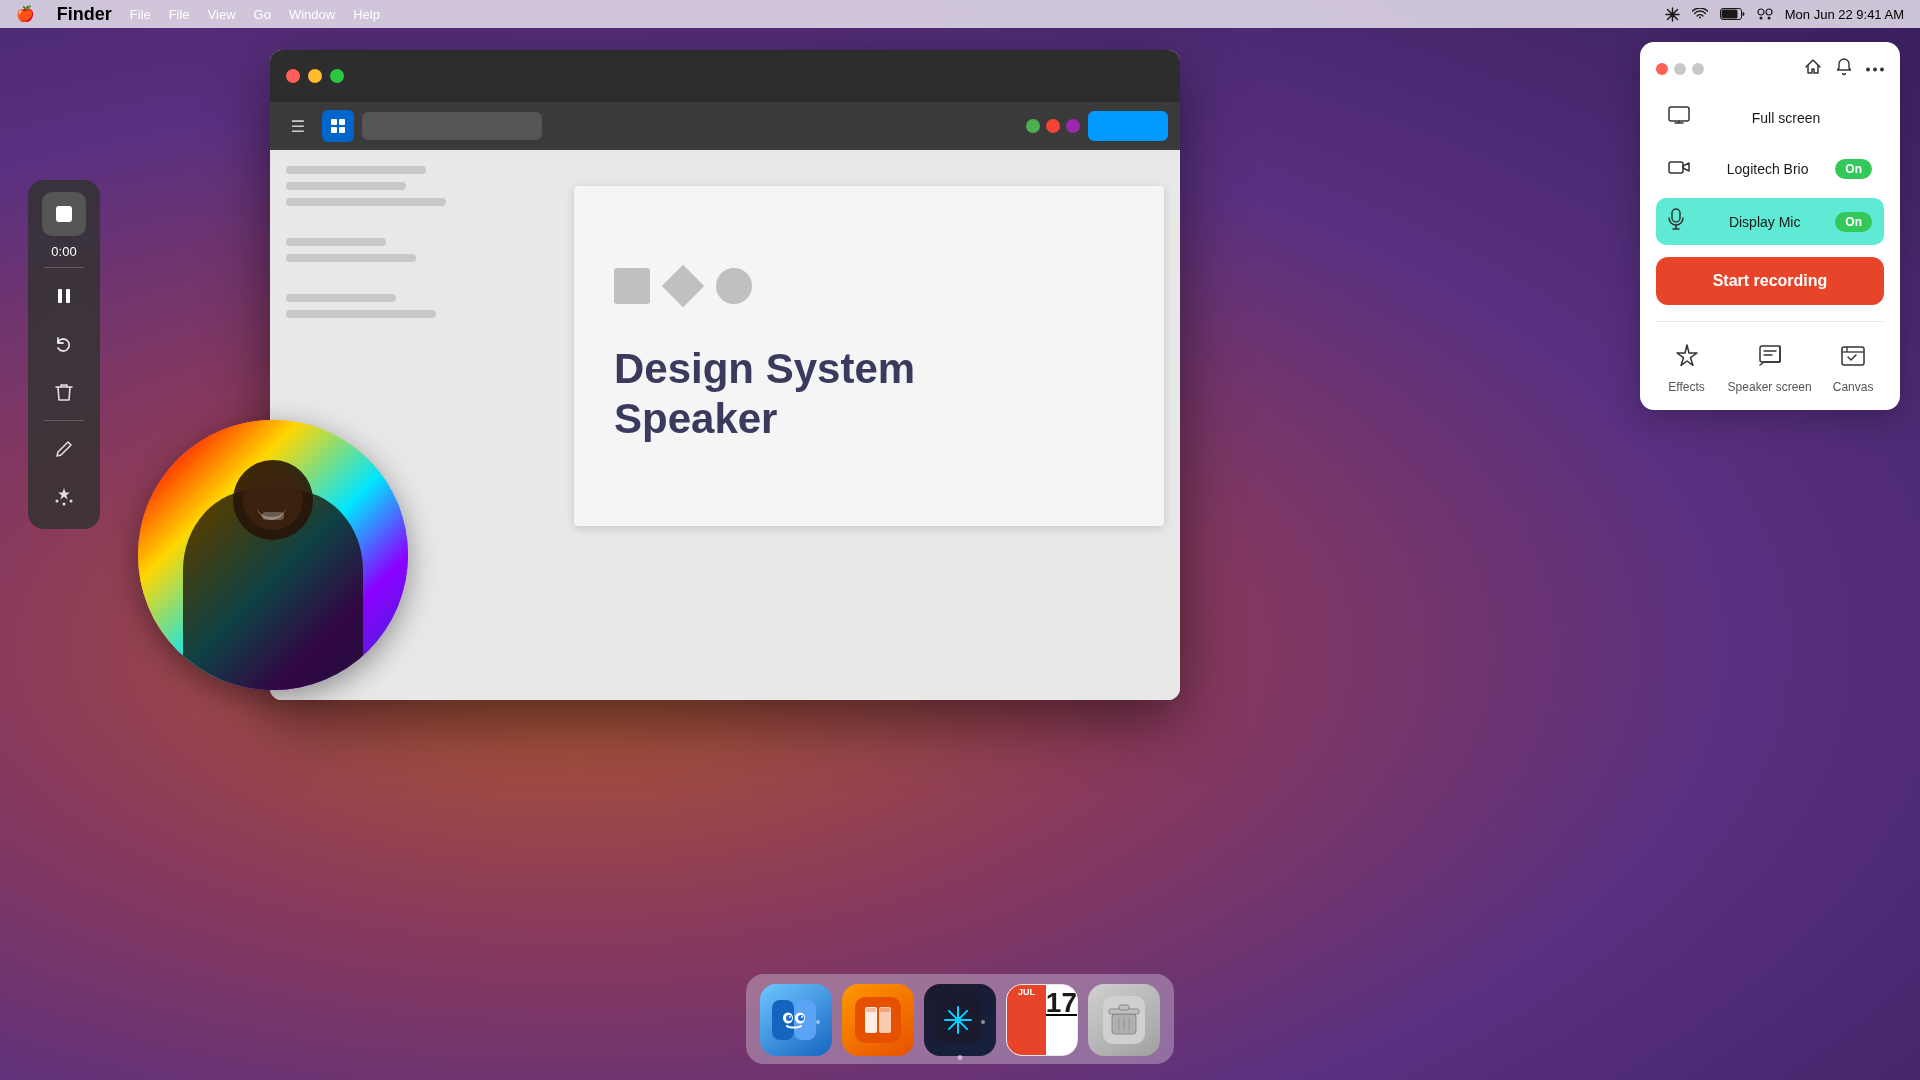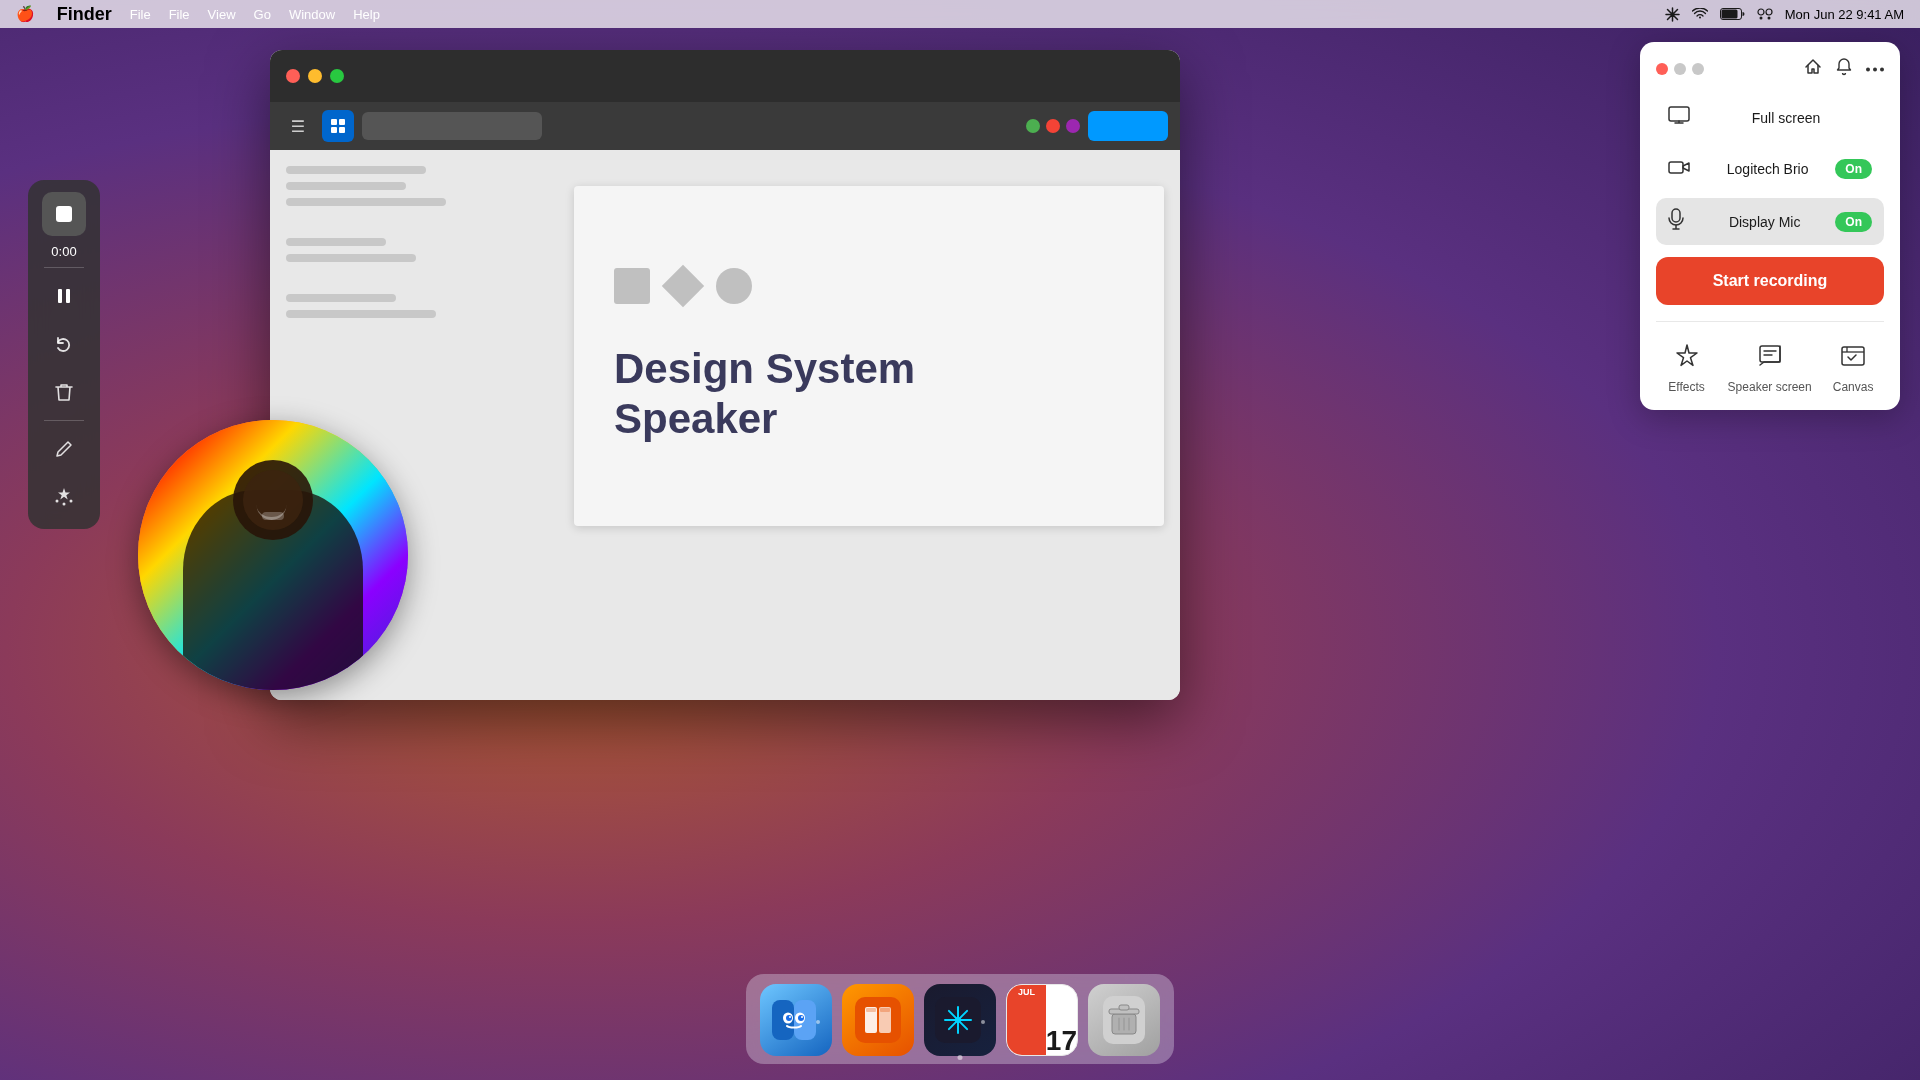--- a/index.html
+++ b/index.html
@@ -374,21 +374,21 @@
 
     .panel-row {
       display: flex;
       align-items: center;
       padding: 10px 12px;
       border-radius: 10px;
       margin-bottom: 8px;
     }
 
     .panel-row.highlighted {
-      background: #e5e5e5;
+      background: #5eead4;
     }
 
     .panel-row-icon {
       font-size: 20px;
       margin-right: 10px;
       color: #333;
     }
 
     .panel-row-label {
       flex: 1;
@@ -865,21 +865,21 @@
       <circle cx="23" cy="23" r="3" fill="#00d4ff"></circle>
     </svg>
     <div class="dock-dot-row">
       <div class="dock-dot"></div>
     </div>
   </div>
 
   <div class="dock-item dock-calendar">
     <div style="width:100%;height:100%;display:flex;flex-direction:row;border-radius:6px;overflow:hidden;">
       <div class="calendar-header">JUL</div>
-      <div style="flex:1;display:flex;align-items:flex-end;justify-content:center;">
+      <div style="flex:1;display:flex;align-items:flex-start;justify-content:center;text-decoration:underline;">
         <div class="calendar-date">17</div>
       </div>
     </div>
   </div>
 
   <div class="dock-item dock-trash">
     <svg width="42" height="48" viewBox="0 0 42 48" fill="none">
       <rect width="42" height="48" rx="10" fill="#d0d0d0"></rect>
 
       <rect x="9" y="18" width="24" height="20" rx="3" fill="#b0b0b0" stroke="#888" stroke-width="1"></rect>

